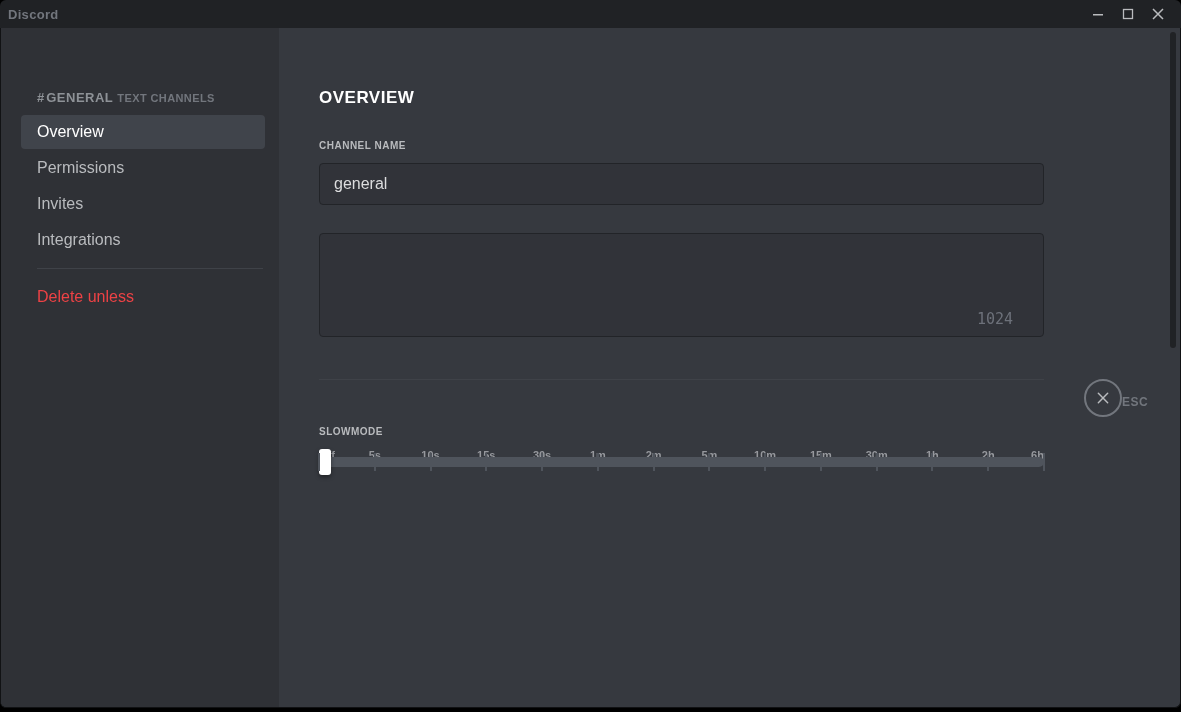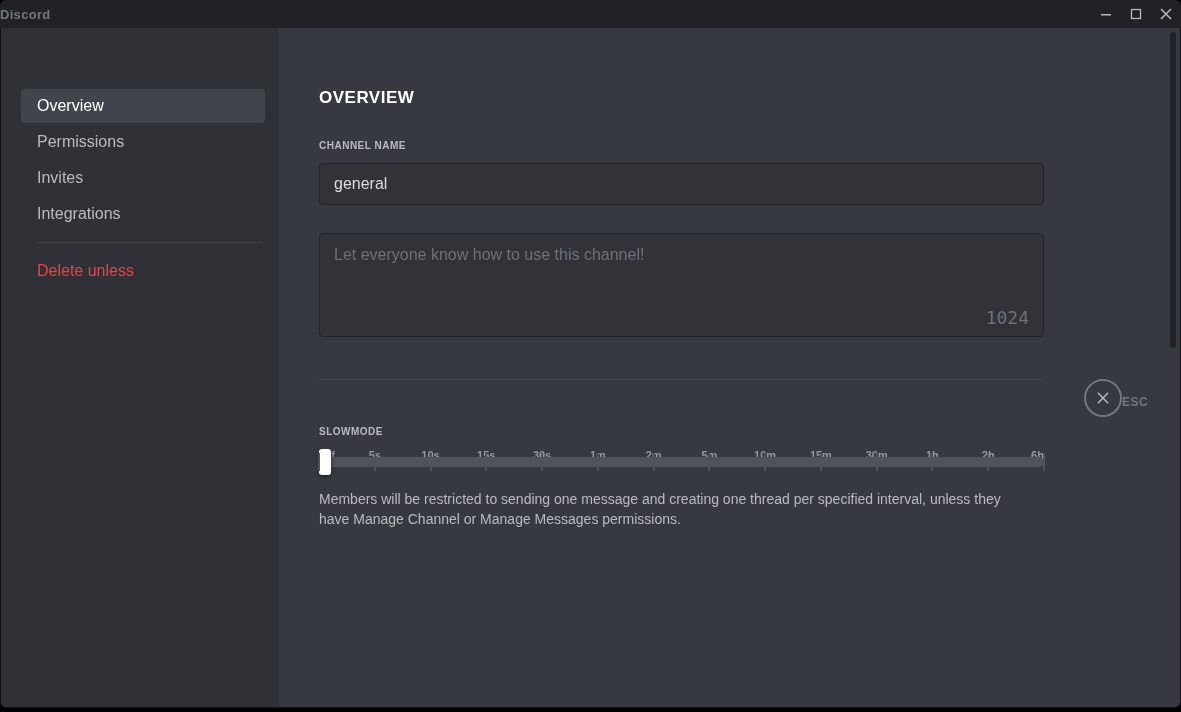--- a/index.html
+++ b/index.html
@@ -8,21 +8,21 @@
     font-family: "Whitney", "Helvetica Neue", Helvetica, Arial, sans-serif;
     color:#dcddde;
   }
   
   .frame {
     width:1181px; height:712px; background:#000; padding:0 0 4px 0;
     border-radius:6px;
   }
   .titlebar {
     height:28px; background:#202225; display:flex; align-items:center;
-    padding:0 0; user-select:none;
+    padding:0 8px; user-select:none;
     border-top-left-radius:6px; border-top-right-radius:6px;
   }
   .titlebar .title {
     color:#72767d; font-weight:700; font-size:13px; letter-spacing:.3px;
   }
   .winbtns { margin-left:auto; display:flex; gap:0; }
   .winbtn {
     width:30px; height:28px; display:flex; align-items:center; justify-content:center;
     color:#b9bbbe; cursor:pointer;
   }
@@ -79,21 +79,21 @@
   .textarea-wrap {
     width:100%; background:#313339; border-radius:4px; border:1px solid #222428;
     padding:12px 14px 30px 14px; position:relative; height:104px;
   }
   .textarea {
     width:100%; height:56px; background:transparent; border:none; resize:none;
     color:#dcddde; font-size:16px; outline:none; font-family:inherit;
   }
   .textarea::placeholder, .input-text::placeholder { color:#6d717a; }
   .char-counter {
-    position:absolute; right:14px; bottom:8px; color:#6d717a; font-size:18px;
+    position:absolute; right:30px; bottom:8px; color:#6d717a; font-size:15px;
     font-variant-numeric: tabular-nums;
     font-family: Menlo, Consolas, monospace;
   }
 
   .divider { height:1px; background:#3f4248; margin:42px 0 46px 0; width:100%; }
 
   
   .slider-labels {
     display:flex; justify-content:space-between; font-size:11px;
     color:#96989d; font-weight:700; margin-bottom:8px;
@@ -160,39 +160,41 @@
         <svg viewBox="0 0 12 12">
             <path d="M1 1 L11 11 M11 1 L1 11" stroke="currentColor" stroke-width="1.5"></path>
           </svg>
       </div>
     </div>
   </div>
 
   <div class="app">
 
     <div class="settings-sidebar">
+      <div class="side-header">
+        <span class="hash">#</span><span class="chname">GENERAL</span><span class="sub">TEXT CHANNELS</span>
+      </div>
       <div class="side-item selected"><span>Overview</span></div>
       <div class="side-item"><span>Permissions</span></div>
       <div class="side-item"><span>Invites</span></div>
       <div class="side-item"><span>Integrations</span></div>
       <div class="side-divider"></div>
       <div class="side-item danger"><span>Delete unless</span></div>
     </div>
 
     <div class="content-wrap">
       <div class="content">
         <h2 class="page-title">OVERVIEW</h2>
 
         <div class="section-label">CHANNEL NAME</div>
         <input class="input-text" type="text" value="general" style="">
 
         <div style="height:28px"></div>
 
         <div class="textarea-wrap">
-          <textarea class="textarea" placeholder="Let everyone know how to use this channel!" style=""></textarea>
           <div class="char-counter">1024</div>
         </div>
 
         <div class="divider"></div>
 
         <div class="section-label">SLOWMODE</div>
 
         <div class="slider-labels" id="slider-labels">
             <span>
               <b>Off</b>
@@ -248,21 +250,20 @@
             <div class="slider-tick" style="left: 46.1538%;"></div>
             <div class="slider-tick" style="left: 53.8462%;"></div>
             <div class="slider-tick" style="left: 61.5385%;"></div>
             <div class="slider-tick" style="left: 69.2308%;"></div>
             <div class="slider-tick" style="left: 76.9231%;"></div>
             <div class="slider-tick" style="left: 84.6154%;"></div>
             <div class="slider-tick" style="left: 92.3077%;"></div>
             <div class="slider-tick" style="left: 100%;"></div>
           </div>
 
-        <div class="slow-desc">Members will be restricted to sending one message and creating one thread per specified interval, unless they have Manage Channel or Manage Messages permissions.</div>
       </div>
 
       <div class="close-col">
         <div class="close-btn">
           <svg viewBox="0 0 24 24">
               <path d="M5 5 L19 19 M19 5 L5 19" stroke="currentColor" stroke-width="2.2" stroke-linecap="round"></path>
             </svg>
         </div>
         <div class="esc-label">ESC</div>
       </div>

